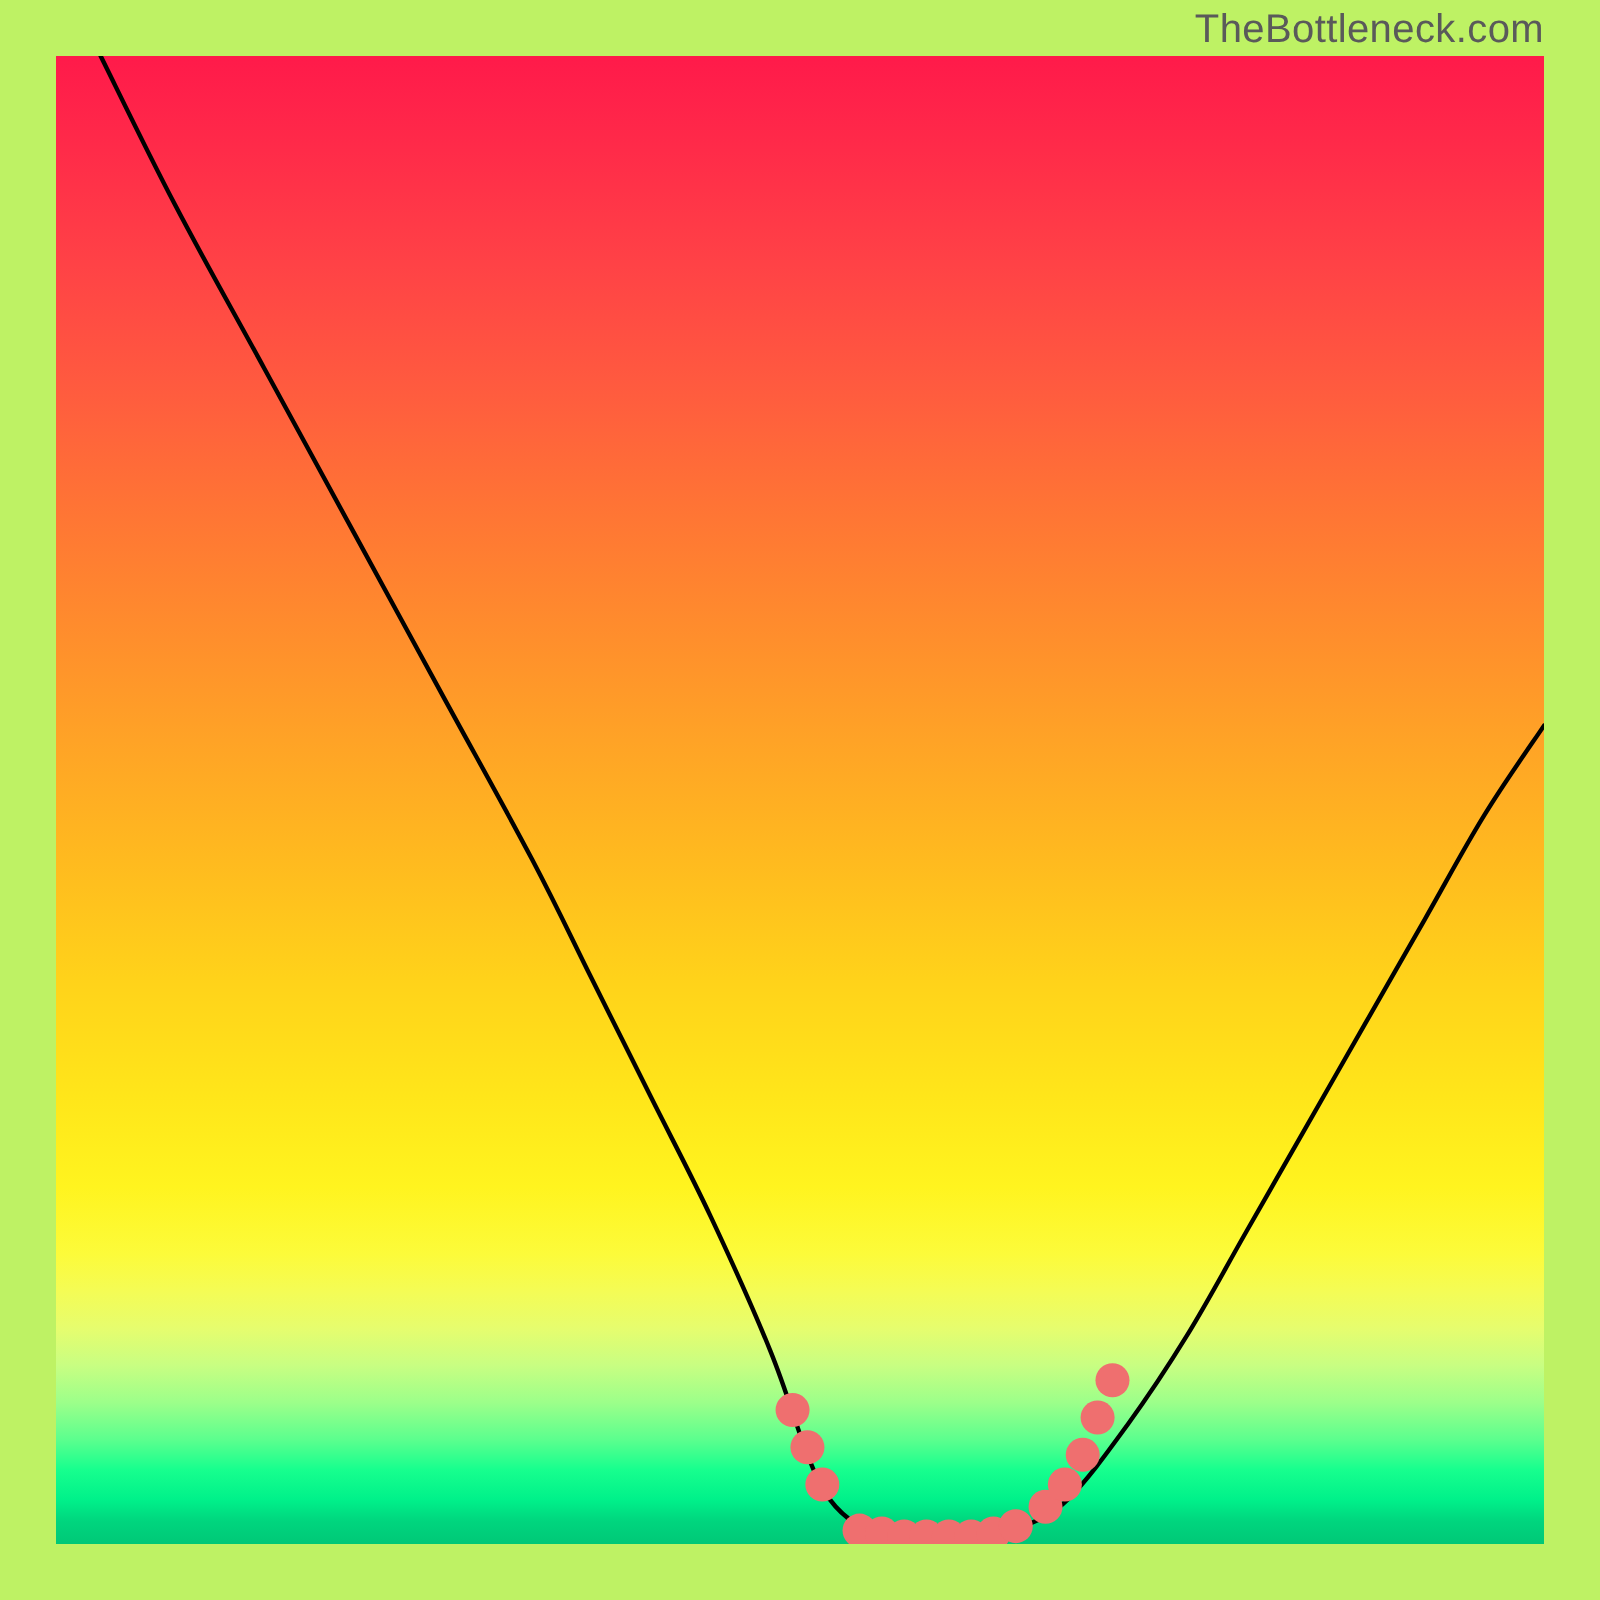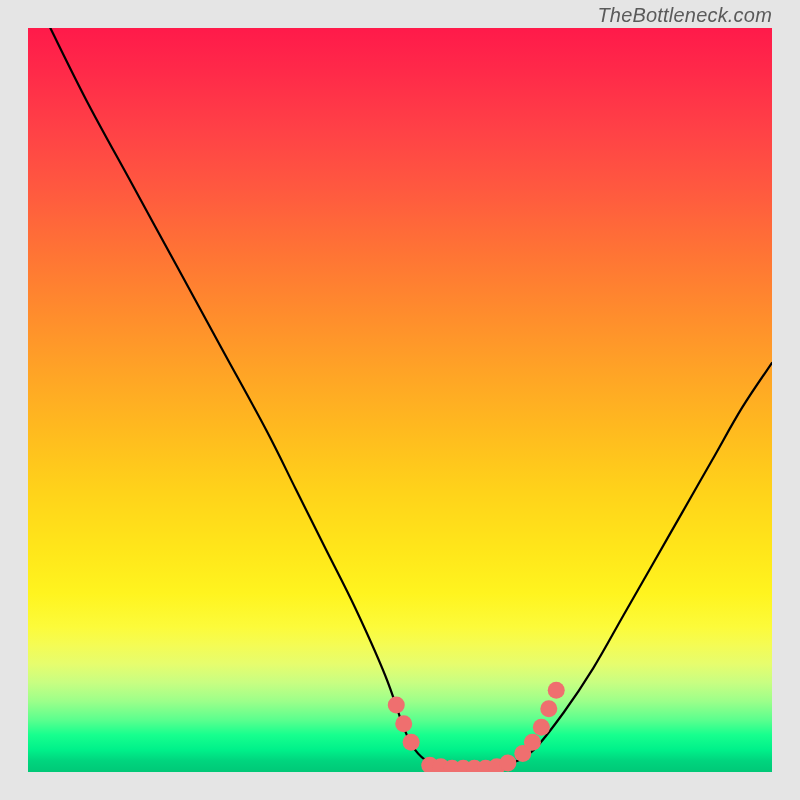--- a/index.html
+++ b/index.html
@@ -10,22 +10,21 @@
     background: #000000;
     overflow: hidden;
     font-family: Arial, Helvetica, sans-serif;
   }
   .frame {
     position: absolute;
     left: 0;
     top: 0;
     width: 800px;
     height: 800px;
-    background: #e5e5e5;
-    font-style: italic;
+    background: #bef264;
   }
   .plot-area {
     position: absolute;
     left: 28px;
     top: 28px;
     width: 744px;
     height: 744px;
     
     background: linear-gradient(
       to bottom,

